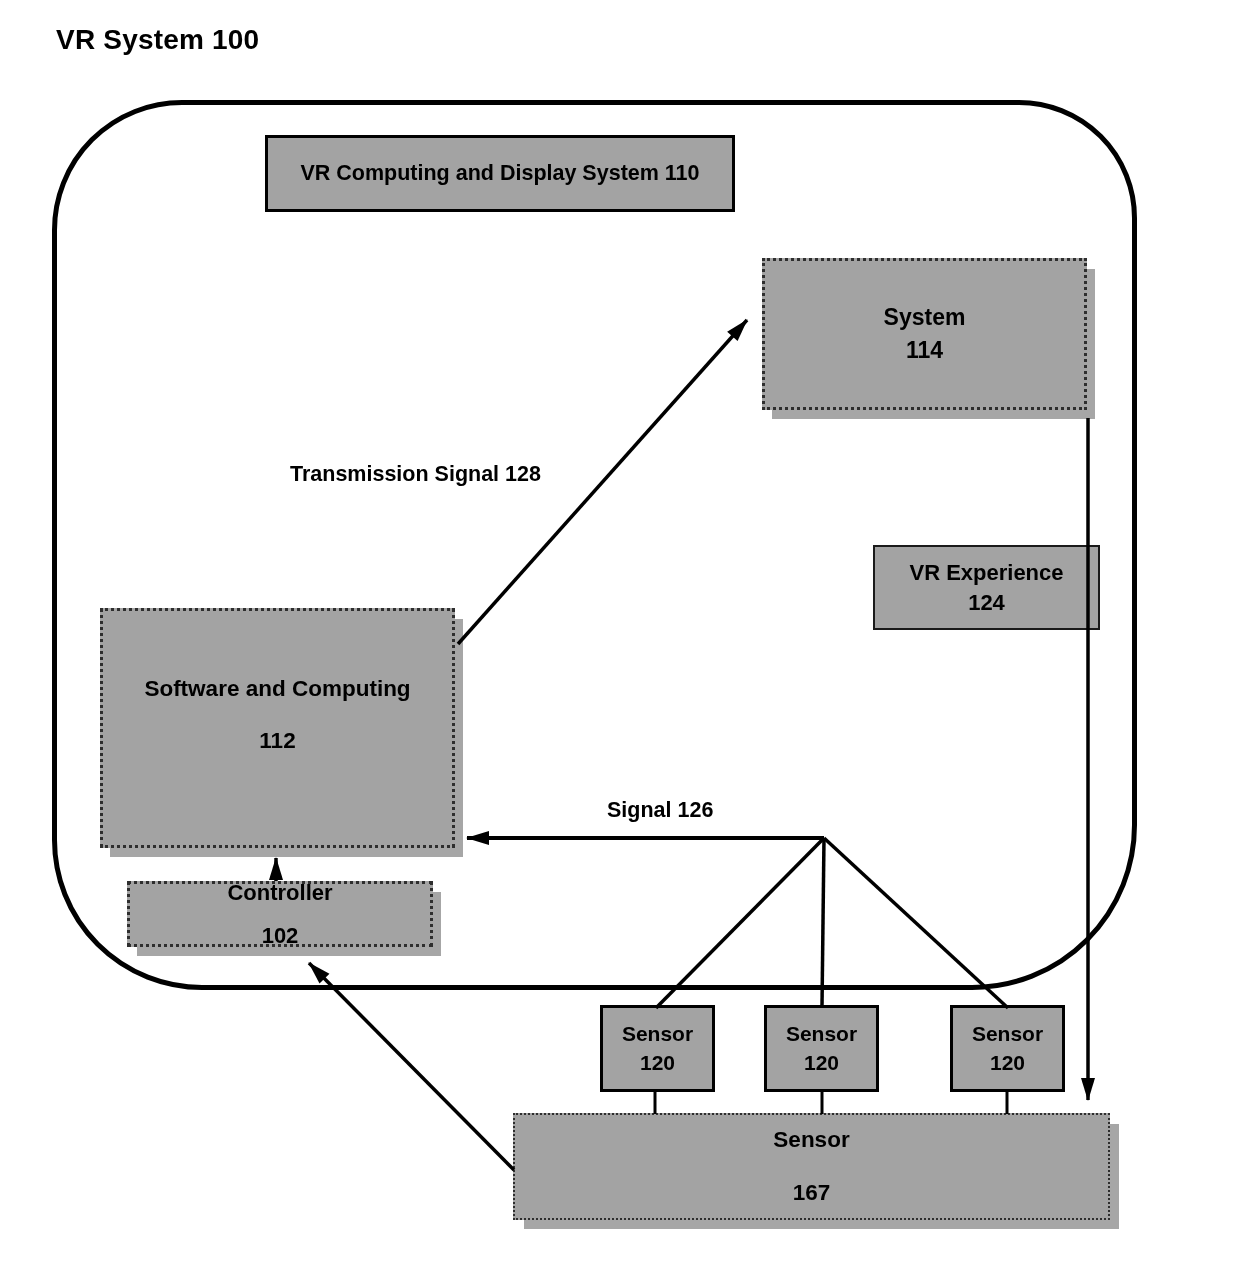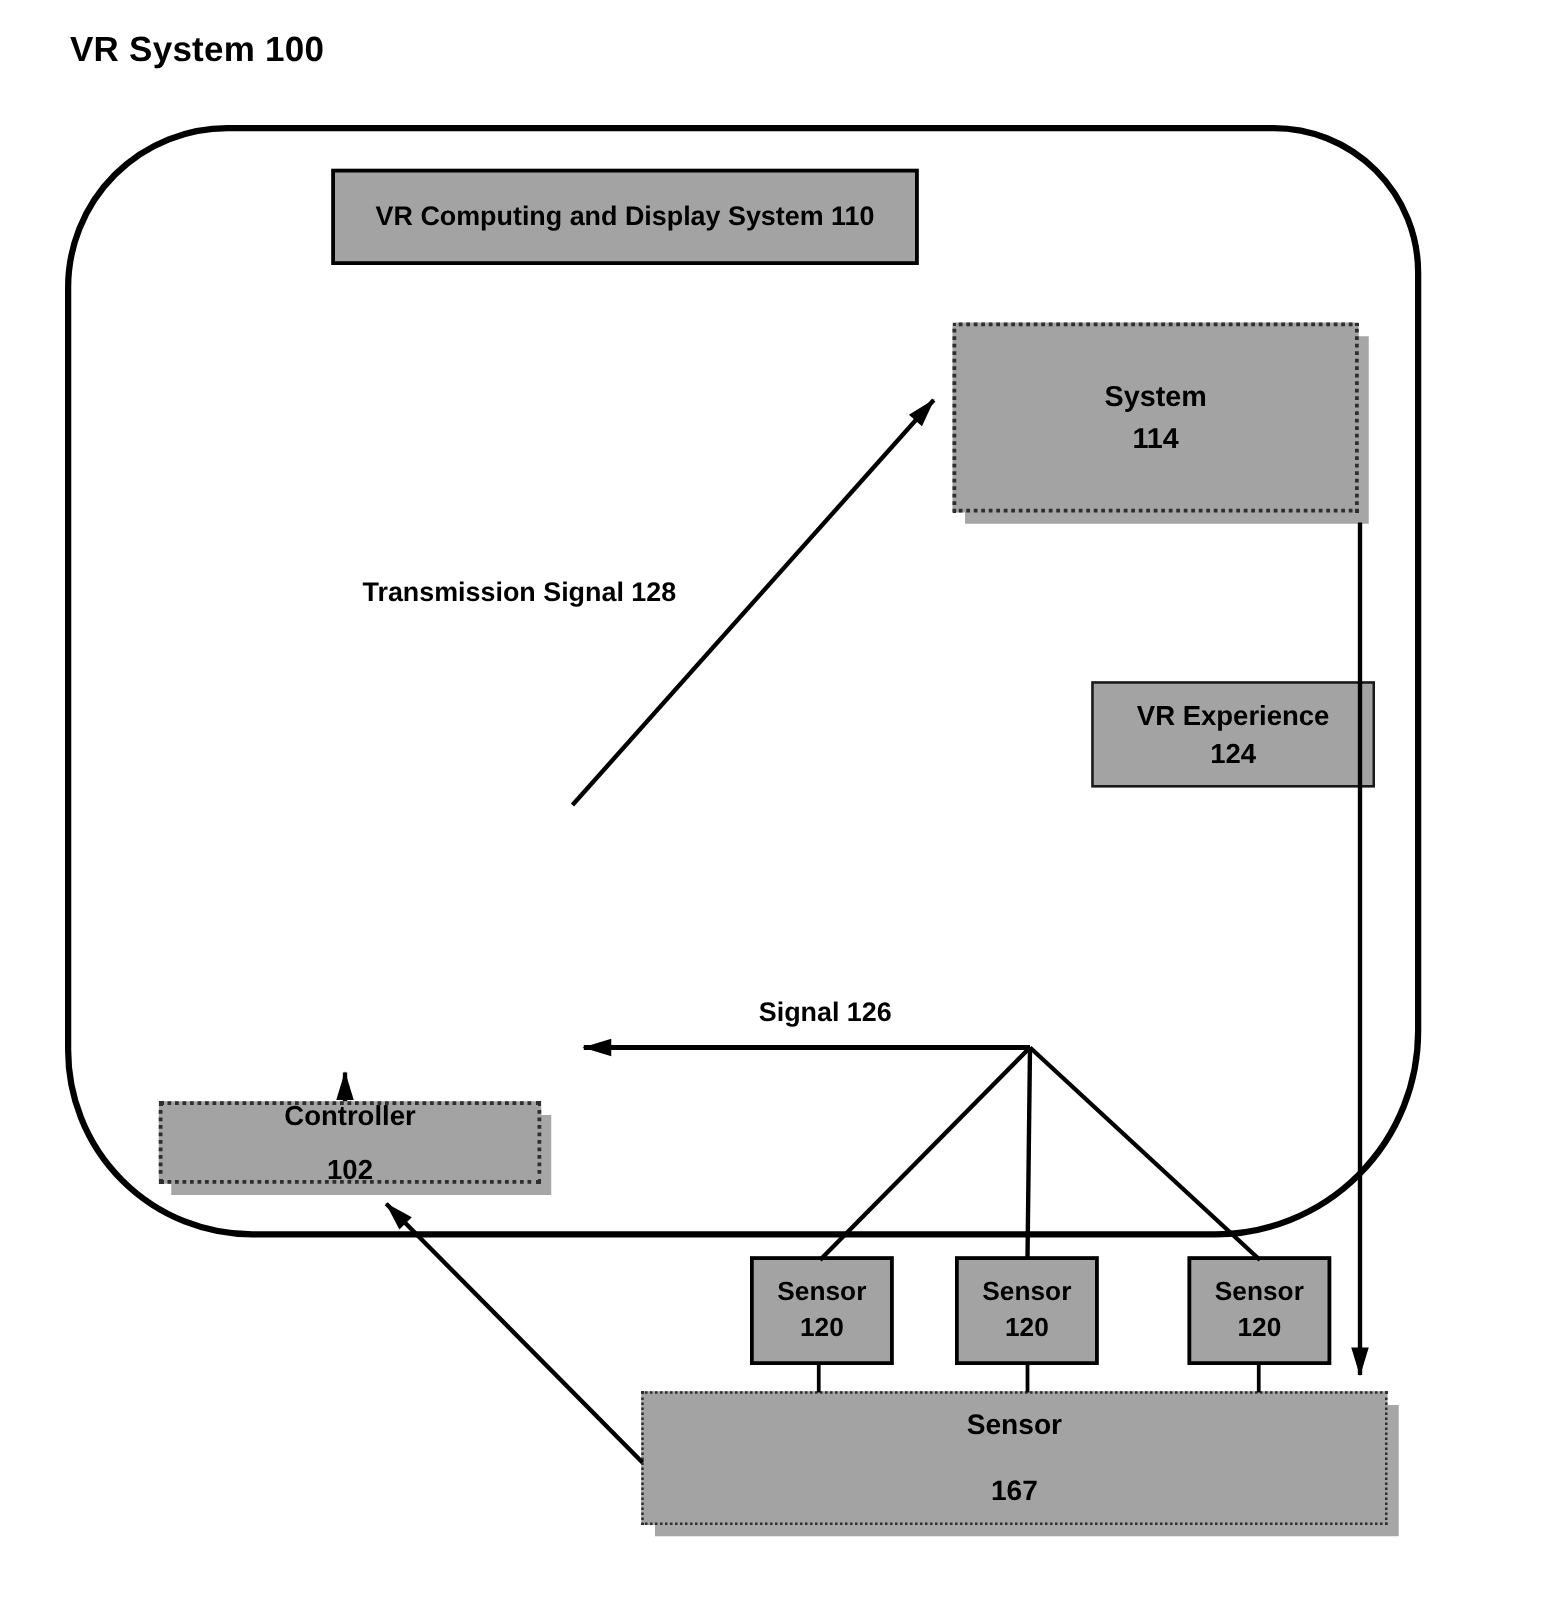--- a/index.html
+++ b/index.html
@@ -44,20 +44,24 @@
   <div class="box b-stipple" style="left:762px;top:258px;width:325px;height:152px;font-size:23px;gap:4px;">
     <span class="lbl">System</span>
     <span class="num">114</span>
   </div>
 
   <div class="box b-thin" style="left:833px;top:545px;width:227px;height:85px;font-size:22px;gap:2px;margin-left:40px;">
     <span class="lbl">VR Experience</span>
     <span class="num">124</span>
   </div>
 
+  <div class="box b-stipple" style="left:100px;top:608px;width:355px;height:240px;font-size:22.5px;justify-content:flex-start;padding-top:64px;gap:24px;">
+    <span class="lbl">Software and Computing</span>
+    <span class="num">112</span>
+  </div>
 
   <div class="box b-stipple row" style="left:127px;top:881px;width:306px;height:66px;font-size:22px;">
     <span class="lbl">Controller</span>
     <span class="num">102</span>
   </div>
 
   <div class="box b-solid" style="left:600px;top:1005px;width:115px;height:87px;font-size:21px;gap:3px;border-width:3.5px;">
     <span class="lbl">Sensor</span>
     <span class="num">120</span>
   </div>

